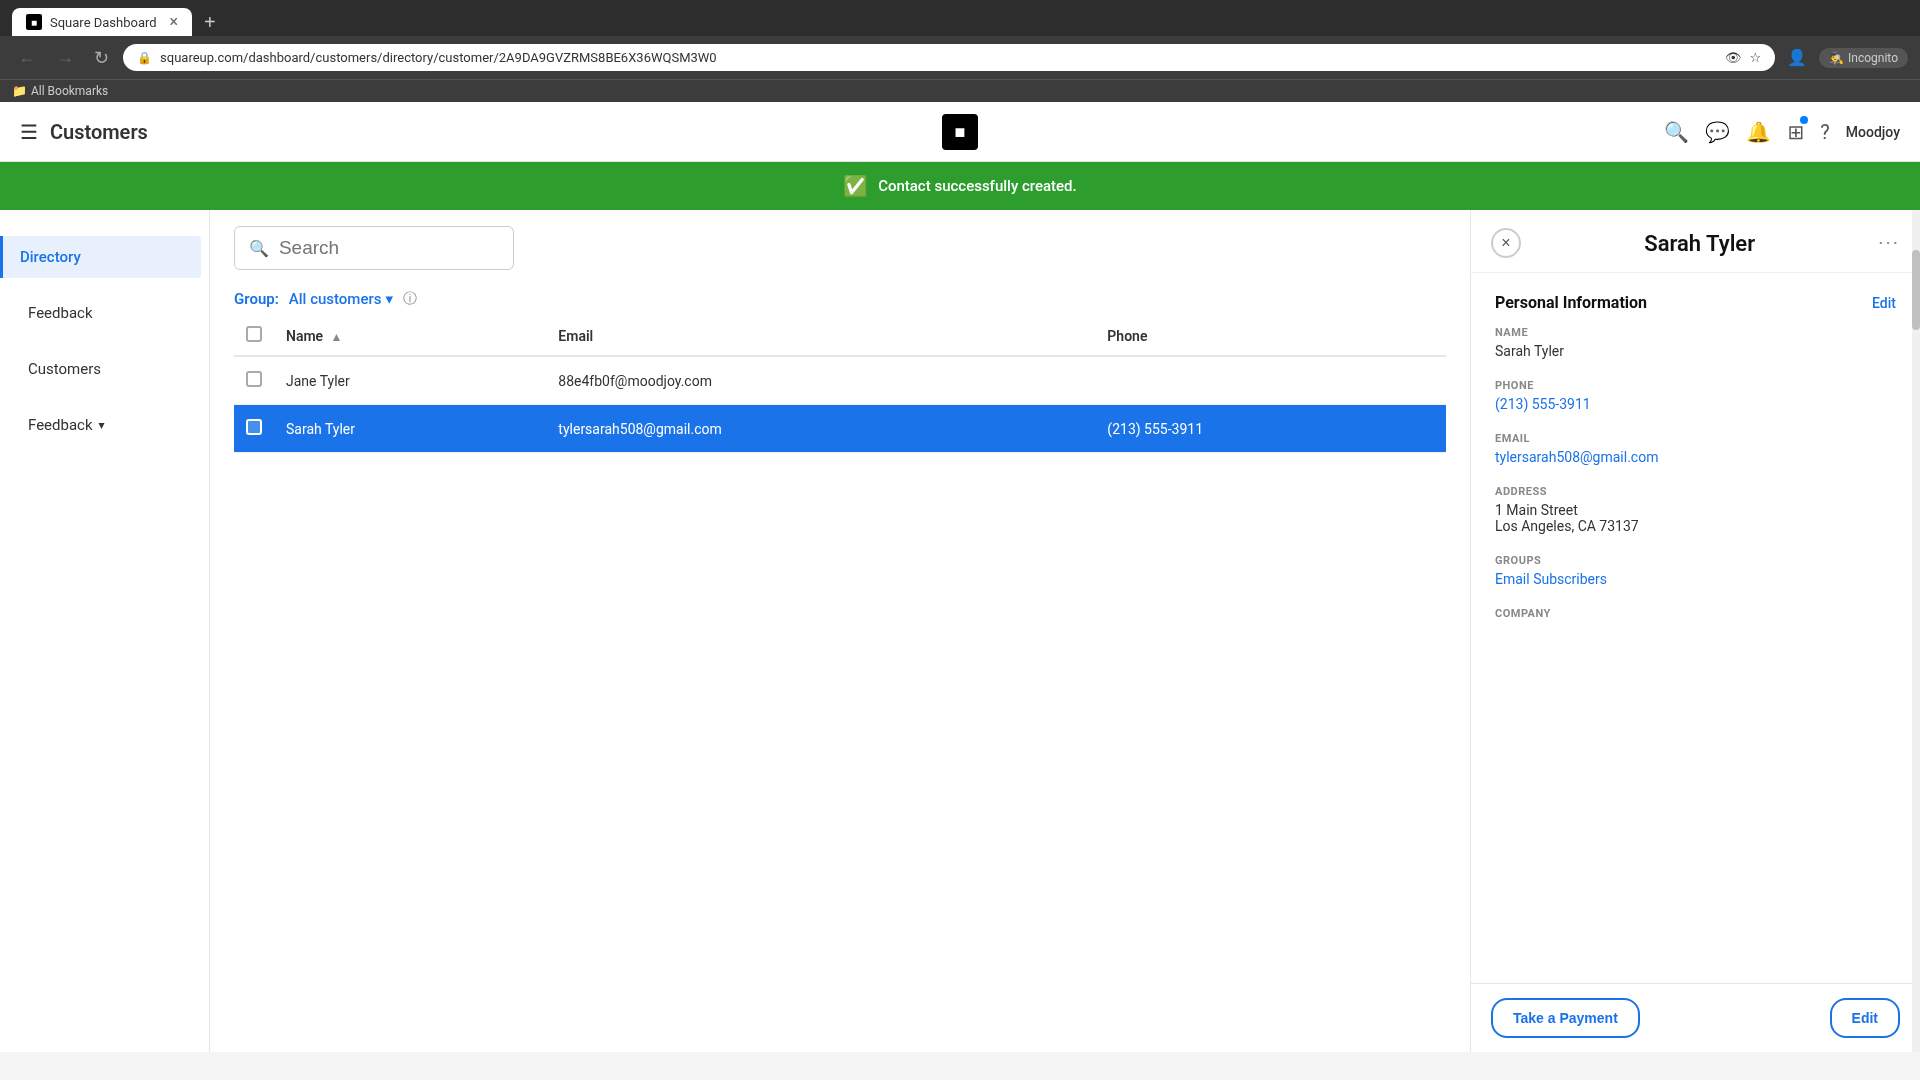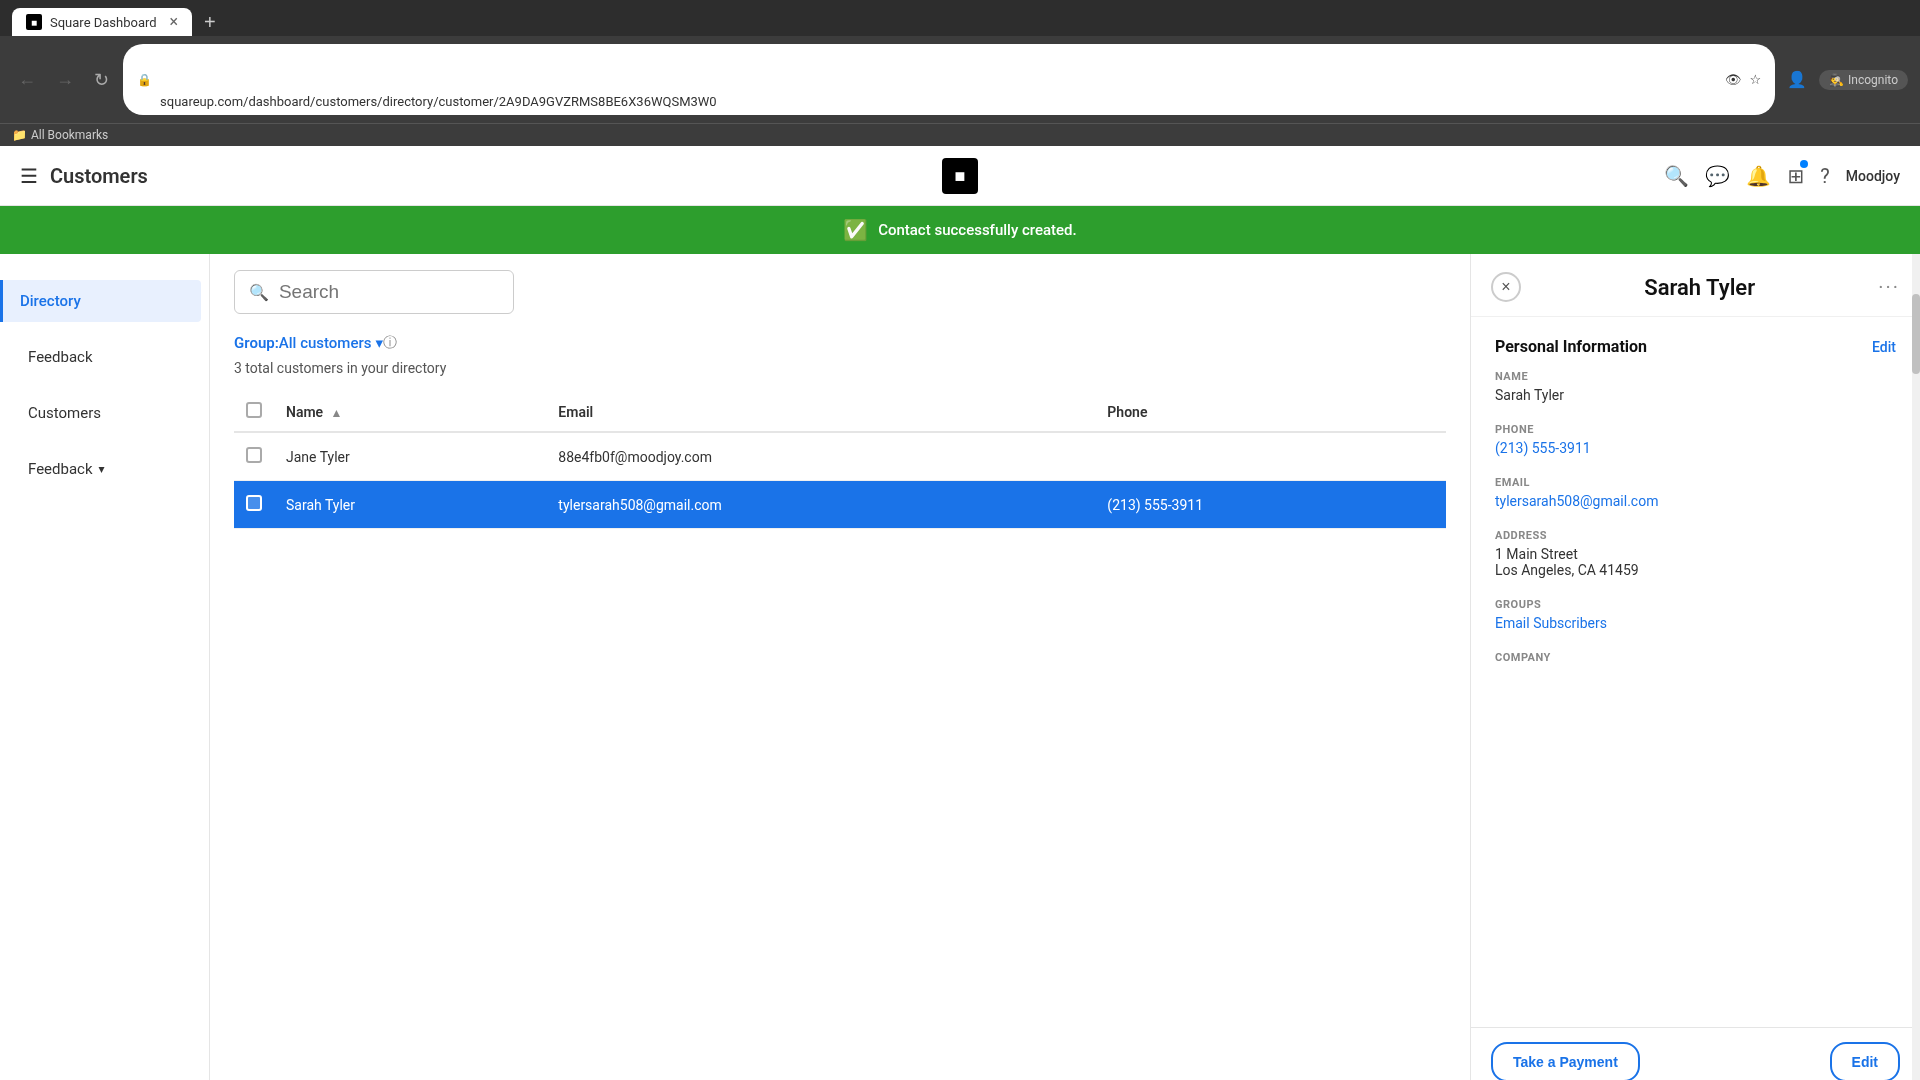--- a/index.html
+++ b/index.html
@@ -11,21 +11,21 @@
     .browser-tab { background: #fff; border-radius: 8px 8px 0 0; padding: 6px 14px; font-size: 13px; display: flex; align-items: center; gap: 8px; min-width: 180px; color: #333; }
     .browser-tab .tab-favicon { width: 16px; height: 16px; background: #000; border-radius: 2px; display: flex; align-items: center; justify-content: center; }
     .browser-tab .tab-favicon span { color: white; font-size: 10px; font-weight: bold; }
     .browser-tab .tab-close { margin-left: auto; color: #666; cursor: pointer; font-size: 16px; line-height: 1; }
     .browser-tab-new { background: none; border: none; color: #ccc; font-size: 20px; cursor: pointer; padding: 0 8px; }
     .browser-nav { background: #3c3c3c; padding: 8px 12px; display: flex; align-items: center; gap: 8px; }
     .browser-nav-btn { background: none; border: none; color: #aaa; font-size: 18px; cursor: pointer; padding: 2px 6px; }
     .browser-nav-btn.disabled { color: #666; cursor: default; }
     .browser-addressbar { flex: 1; background: #fff; border-radius: 20px; padding: 6px 14px; font-size: 13px; color: #333; display: flex; align-items: center; gap: 8px; }
     .browser-addressbar .lock-icon { color: #666; font-size: 12px; }
-    .browser-addressbar .url-text { flex: 1; color: #333; margin-top: 44px; }
+    .browser-addressbar .url-text { flex: 1; color: #333; }
     .browser-nav-right { display: flex; align-items: center; gap: 8px; }
     .browser-nav-right .nav-icon { color: #aaa; font-size: 16px; cursor: pointer; padding: 2px 4px; }
     .incognito-badge { background: #555; color: #ccc; border-radius: 12px; padding: 3px 10px; font-size: 12px; display: flex; align-items: center; gap: 4px; }
     .bookmarks-bar { background: #3c3c3c; padding: 4px 12px; display: flex; align-items: center; gap: 8px; border-top: 1px solid #555; }
     .bookmarks-bar span { color: #ccc; font-size: 12px; display: flex; align-items: center; gap: 4px; cursor: pointer; }
 
     
     .app { display: flex; flex-direction: column; height: calc(1080px - 130px); background: #fff; }
     .app-header { height: 60px; background: #fff; border-bottom: 1px solid #e5e5e5; display: flex; align-items: center; padding: 0 20px; position: relative; z-index: 10; }
     .app-header .menu-icon { font-size: 20px; color: #333; cursor: pointer; margin-right: 12px; }
@@ -50,21 +50,21 @@
     .sidebar-item { padding: 12px 20px; font-size: 15px; color: #333; cursor: pointer; border-radius: 4px; margin: 14px 8px 2px; }
     .sidebar-item.active { background: #e8f0fe; color: #1a73e8; font-weight: 500; border-left: 3px solid #1a73e8; margin-left: 0; padding-left: 17px; border-radius: 0 4px 4px 0; }
     .sidebar-item.settings { display: flex; align-items: center; gap: 6px; }
     .sidebar-item.settings .chevron { font-size: 12px; }
 
     
     .customer-list-area { flex: 1; background: #fff; overflow-y: auto; padding: 16px 24px; }
     .search-bar { display: flex; align-items: center; background: #fff; border: 1px solid #ccc; border-radius: 6px; padding: 10px 14px; gap: 10px; max-width: 280px; margin-bottom: 20px; }
     .search-bar input { border: none; outline: none; font-size: 19px; color: #666; width: 100%; background: transparent; }
     .search-bar .search-icon { color: #888; font-size: 16px; }
-    .group-filter { display: flex; align-items: center; margin-bottom: 8px; font-size: 15px; color: #333; }
+    .group-filter { display: flex; align-items: center; gap: 10px; margin-bottom: 8px; font-size: 15px; color: #333; }
     .group-filter .group-label { font-weight: 600; color: #1a73e8; }
     .group-filter .group-value { color: #1a73e8; font-weight: 500; cursor: pointer; display: flex; align-items: center; gap: 4px; justify-content: space-between; }
     .group-filter .info-icon { color: #888; font-size: 14px; cursor: pointer; }
     .total-count { font-size: 14px; color: #555; margin-bottom: 16px; }
     .customer-table { width: 100%; border-collapse: collapse; }
     .customer-table thead tr { border-bottom: 2px solid #e5e5e5; }
     .customer-table th { text-align: left; padding: 10px 12px; font-size: 14px; font-weight: 600; color: #333; }
     .customer-table th .sort-icon { font-size: 12px; margin-left: 4px; color: #888; }
     .customer-table tbody tr { border-bottom: 1px solid #f0f0f0; cursor: pointer; }
     .customer-table tbody tr.selected { background: #1a73e8; }
@@ -185,21 +185,20 @@
 
       <div class="group-filter">
         <span class="group-label">Group:</span>
         <span class="group-value">
           <span>All customers</span>
           <span>▾</span>
         </span>
         <span class="info-icon">ⓘ</span>
       </div>
 
-      <div class="total-count">3 total customers in your directory</div>
 
       <table class="customer-table">
         <thead>
           <tr>
             <th class="checkbox-cell">
               <span class="checkbox"></span>
             </th>
             <th>
               <span>Name</span>
               <span class="sort-icon">▲</span>
@@ -261,21 +260,21 @@
         </div>
 
         <div class="field-group">
           <div class="field-label">EMAIL</div>
           <div class="field-value link">tylersarah508@gmail.com</div>
         </div>
 
         <div class="field-group">
           <div class="field-label">ADDRESS</div>
           <div class="field-value">1 Main Street</div>
-          <div class="field-value">Los Angeles, CA 41459</div>
+          <div class="field-value">Los Angeles, CA 73137</div>
         </div>
 
         <div class="field-group">
           <div class="field-label">GROUPS</div>
           <div class="field-value link">Email Subscribers</div>
         </div>
 
         <div class="field-group">
           <div class="field-label">COMPANY</div>
         </div>

